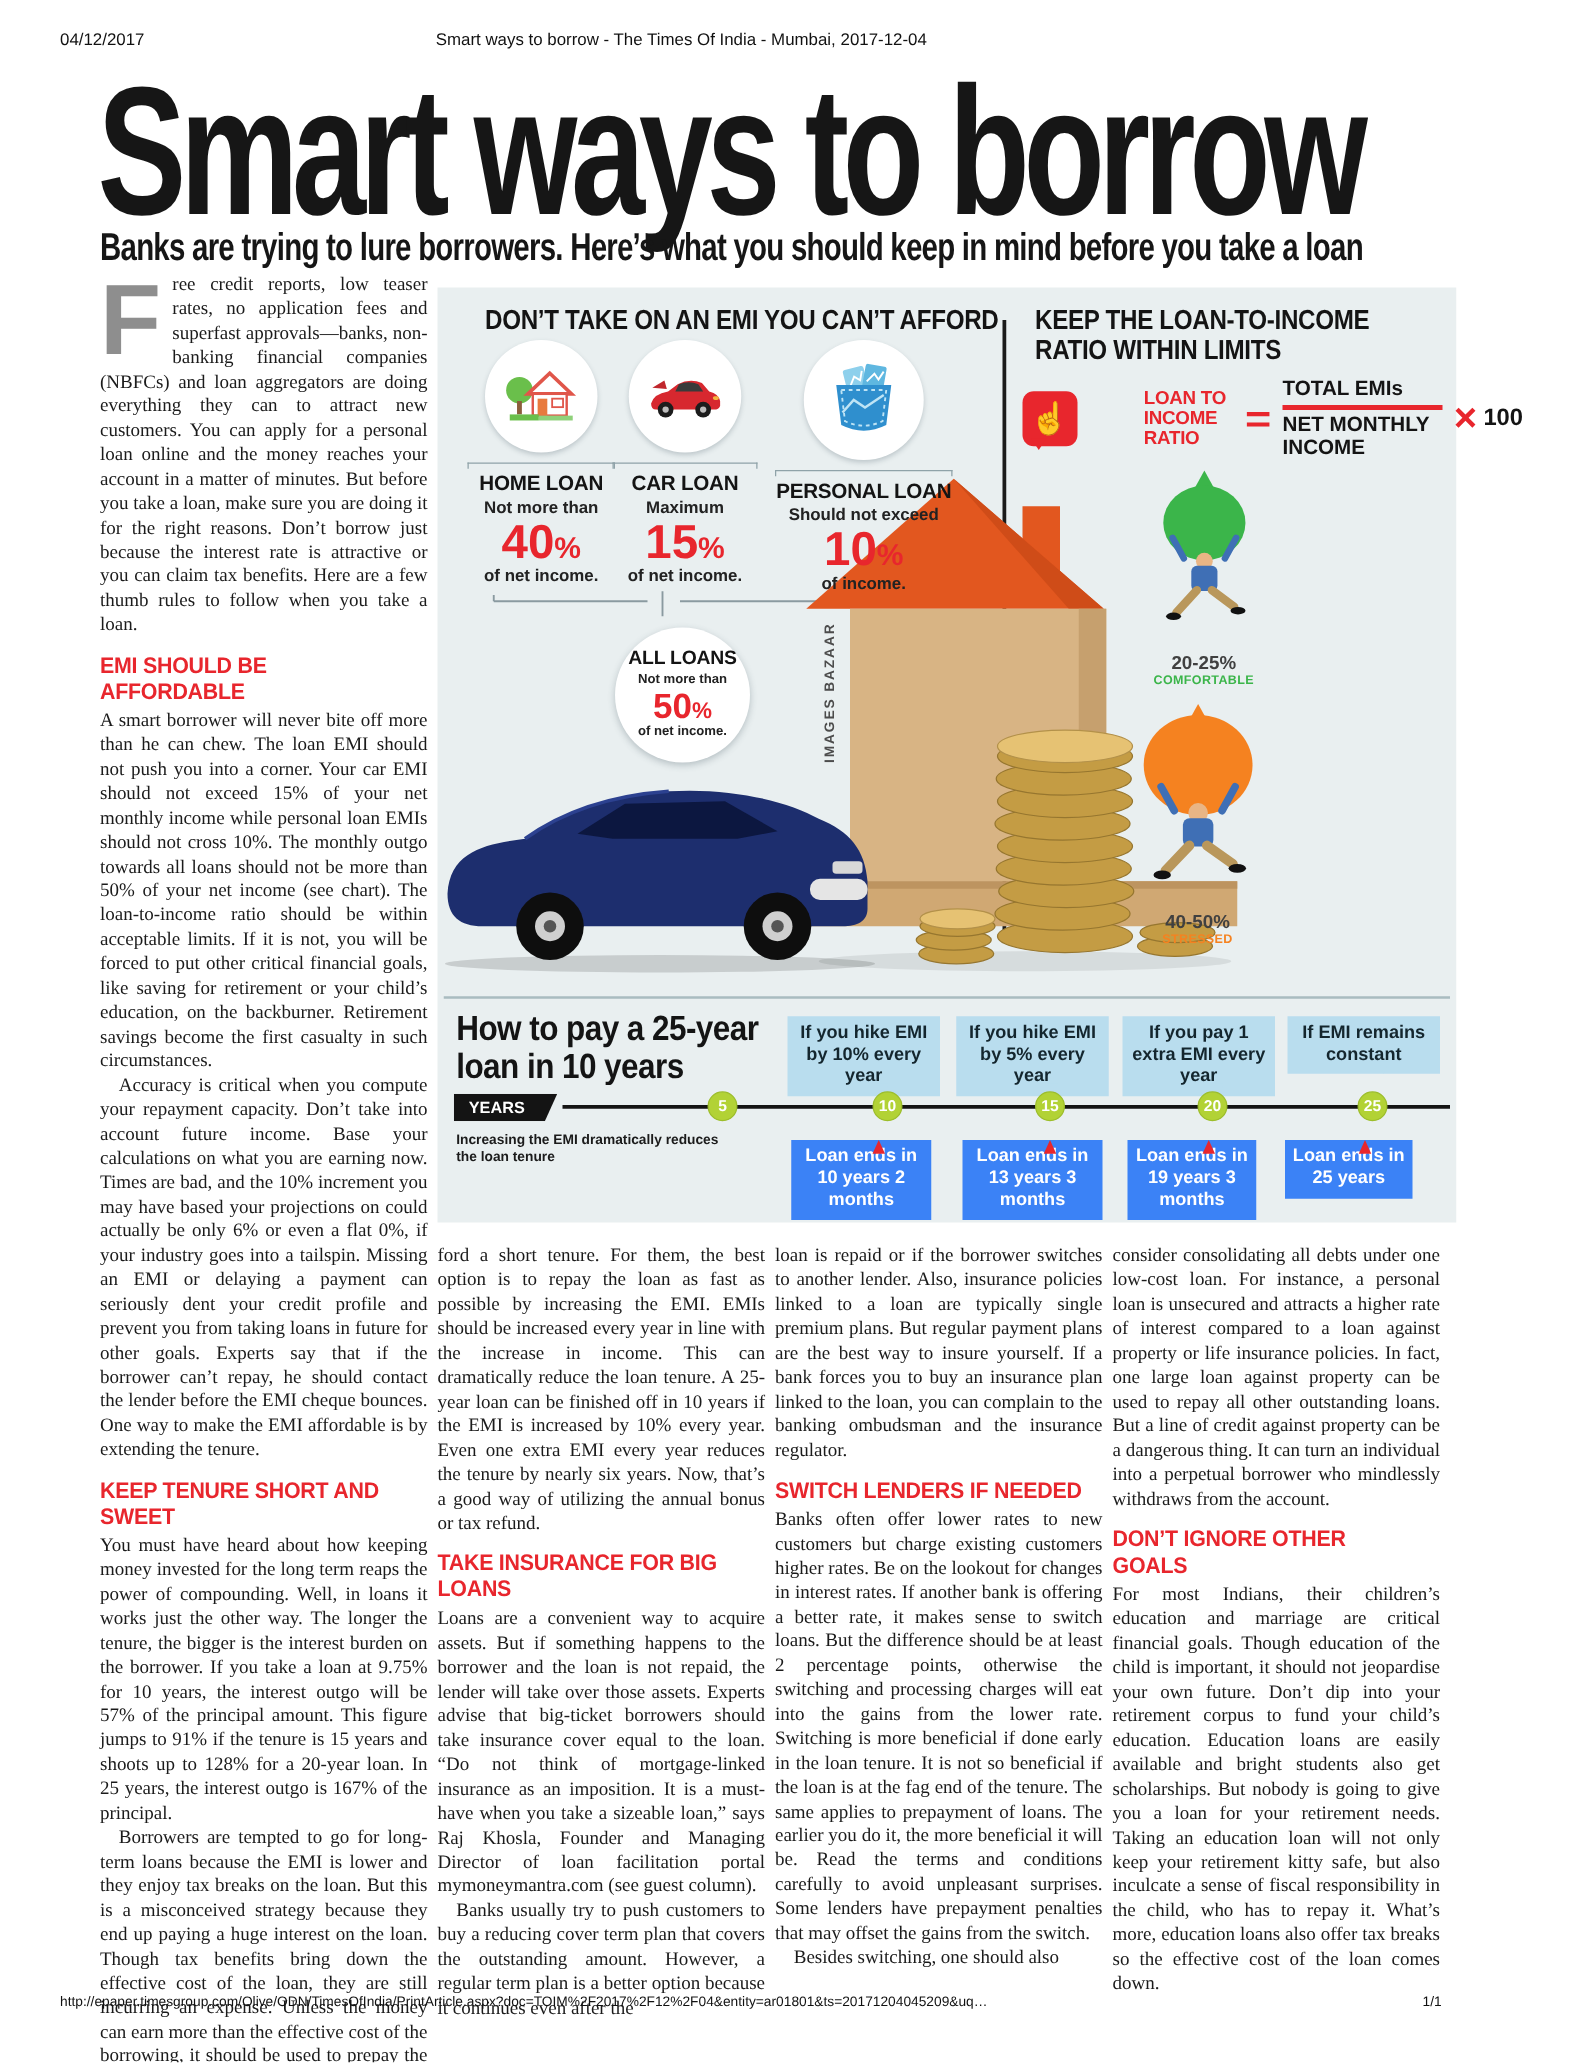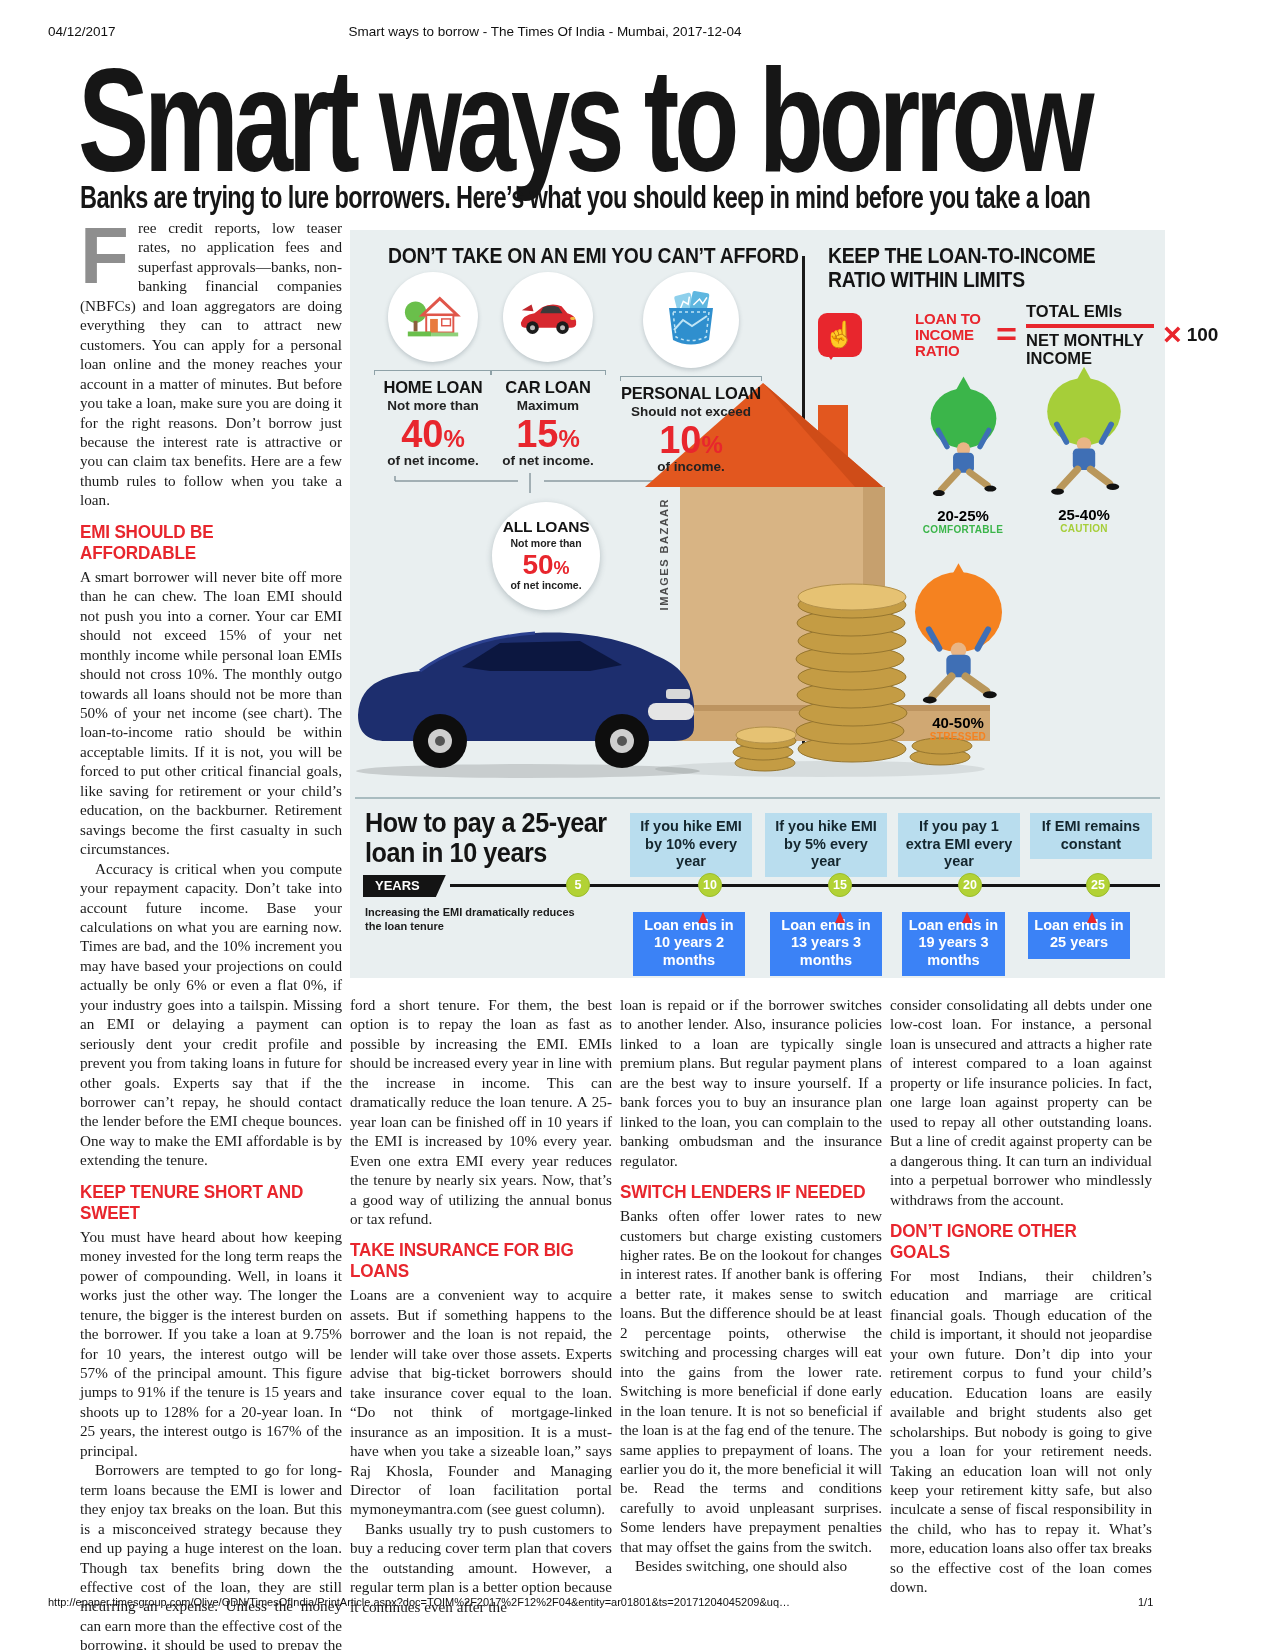--- a/index.html
+++ b/index.html
@@ -69,21 +69,21 @@
   .frac{font-weight:bold;color:#141414;}
   .frac .num{font-size:16.5px;padding-bottom:2px;}
   .frac .bar{height:4px;background:#e8262d;margin:1px 0 3px;}
   .frac .den{font-size:16.5px;width:128px;line-height:1.1;margin:0 auto;}
   .ftimes{font-weight:bold;font-size:32px;color:#e8262d;}
   .f100{font-weight:bold;font-size:19px;color:#141414;margin-left:-4px;}
   
   .zone{position:absolute;width:120px;text-align:center;font-family:"Liberation Sans",sans-serif;z-index:2;}
   #zone0{left:553px;top:142px;} #zone1{left:674px;top:132px;}
   #zone2{left:548px;top:328px;} #zone3{left:656px;top:308px;width:140px;}
-  .zrange{font-weight:bold;font-size:15px;color:#000000;margin-top:4px;text-align:center;}
+  .zrange{font-weight:bold;font-size:15px;color:#404040;margin-top:18px;text-align:center;}
   .zstatus{font-weight:bold;font-size:10px;letter-spacing:.3px;}
   #zone0 .zstatus{color:#3bb54a;} #zone1 .zstatus{color:#a6ce39;}
   #zone2 .zstatus{color:#f58220;} #zone3 .zstatus{color:#ed1c24;}
   
   .thr{position:absolute;left:5px;top:567px;width:805px;height:2px;background:#a9bcc0;}
   .ttitle{position:absolute;left:15px;top:578px;width:330px;font-family:"Liberation Sans",sans-serif;
     font-weight:bold;font-size:28px;letter-spacing:-.5px;line-height:1.07;color:#141414;
     transform:scaleX(.9);transform-origin:left top;}
   .years{position:absolute;left:13px;top:645px;background:#141414;color:#fff;
     font-family:Liberation Sans, sans-serif;font-weight:bold;font-size:13px;
@@ -280,34 +280,20 @@
         <path d="M38,100 L26,78 M82,100 L94,78" stroke="#3f6fb5" stroke-width="7" stroke-linecap="round"></path>
         <circle cx="60" cy="103" r="9" fill="#e9b585"></circle>
           <rect x="46" y="108" width="28" height="27" rx="6" fill="#3f6fb5"></rect>
         <path d="M52,134 L30,158 M68,134 L92,152" stroke="#b9975b" stroke-width="9" stroke-linecap="round"></path>
         <ellipse cx="27" cy="162" rx="8" ry="4" fill="#111"></ellipse>
           <ellipse cx="96" cy="156" rx="8" ry="4" fill="#111"></ellipse>
       </svg>
       <div class="zrange">20-25%</div>
       <div class="zstatus">COMFORTABLE</div>
     </div>
-    <div class="zone" id="zone1">
-      <svg width="102" height="136" viewBox="0 0 120 170" preserveAspectRatio="xMidYMax meet">
-        <polygon points="50,24 70,24 60,6" fill="#a6ce39"></polygon>
-          <ellipse cx="60" cy="62" rx="46" ry="42" fill="#a6ce39"></ellipse>
-        <path d="M38,100 L26,78 M82,100 L94,78" stroke="#3f6fb5" stroke-width="7" stroke-linecap="round"></path>
-        <circle cx="60" cy="103" r="9" fill="#e9b585"></circle>
-          <rect x="46" y="108" width="28" height="27" rx="6" fill="#3f6fb5"></rect>
-        <path d="M52,134 L30,158 M68,134 L92,152" stroke="#b9975b" stroke-width="9" stroke-linecap="round"></path>
-        <ellipse cx="27" cy="162" rx="8" ry="4" fill="#111"></ellipse>
-          <ellipse cx="96" cy="156" rx="8" ry="4" fill="#111"></ellipse>
-      </svg>
-      <div class="zrange">25-40%</div>
-      <div class="zstatus">CAUTION</div>
-    </div>
     <div class="zone" id="zone2">
       <svg width="111" height="148" viewBox="0 0 120 170" preserveAspectRatio="xMidYMax meet">
         <polygon points="50,24 70,24 60,6" fill="#f58220"></polygon>
           <ellipse cx="60" cy="62" rx="50" ry="46" fill="#f58220"></ellipse>
         <path d="M38,104 L26,82 M82,104 L94,82" stroke="#3f6fb5" stroke-width="7" stroke-linecap="round"></path>
         <circle cx="60" cy="106" r="9" fill="#e9b585"></circle>
           <rect x="46" y="111" width="28" height="26" rx="6" fill="#3f6fb5"></rect>
         <path d="M52,136 L30,159 M68,136 L92,153" stroke="#b9975b" stroke-width="9" stroke-linecap="round"></path>
         <ellipse cx="27" cy="163" rx="8" ry="4" fill="#111"></ellipse>
           <ellipse cx="96" cy="157" rx="8" ry="4" fill="#111"></ellipse>

